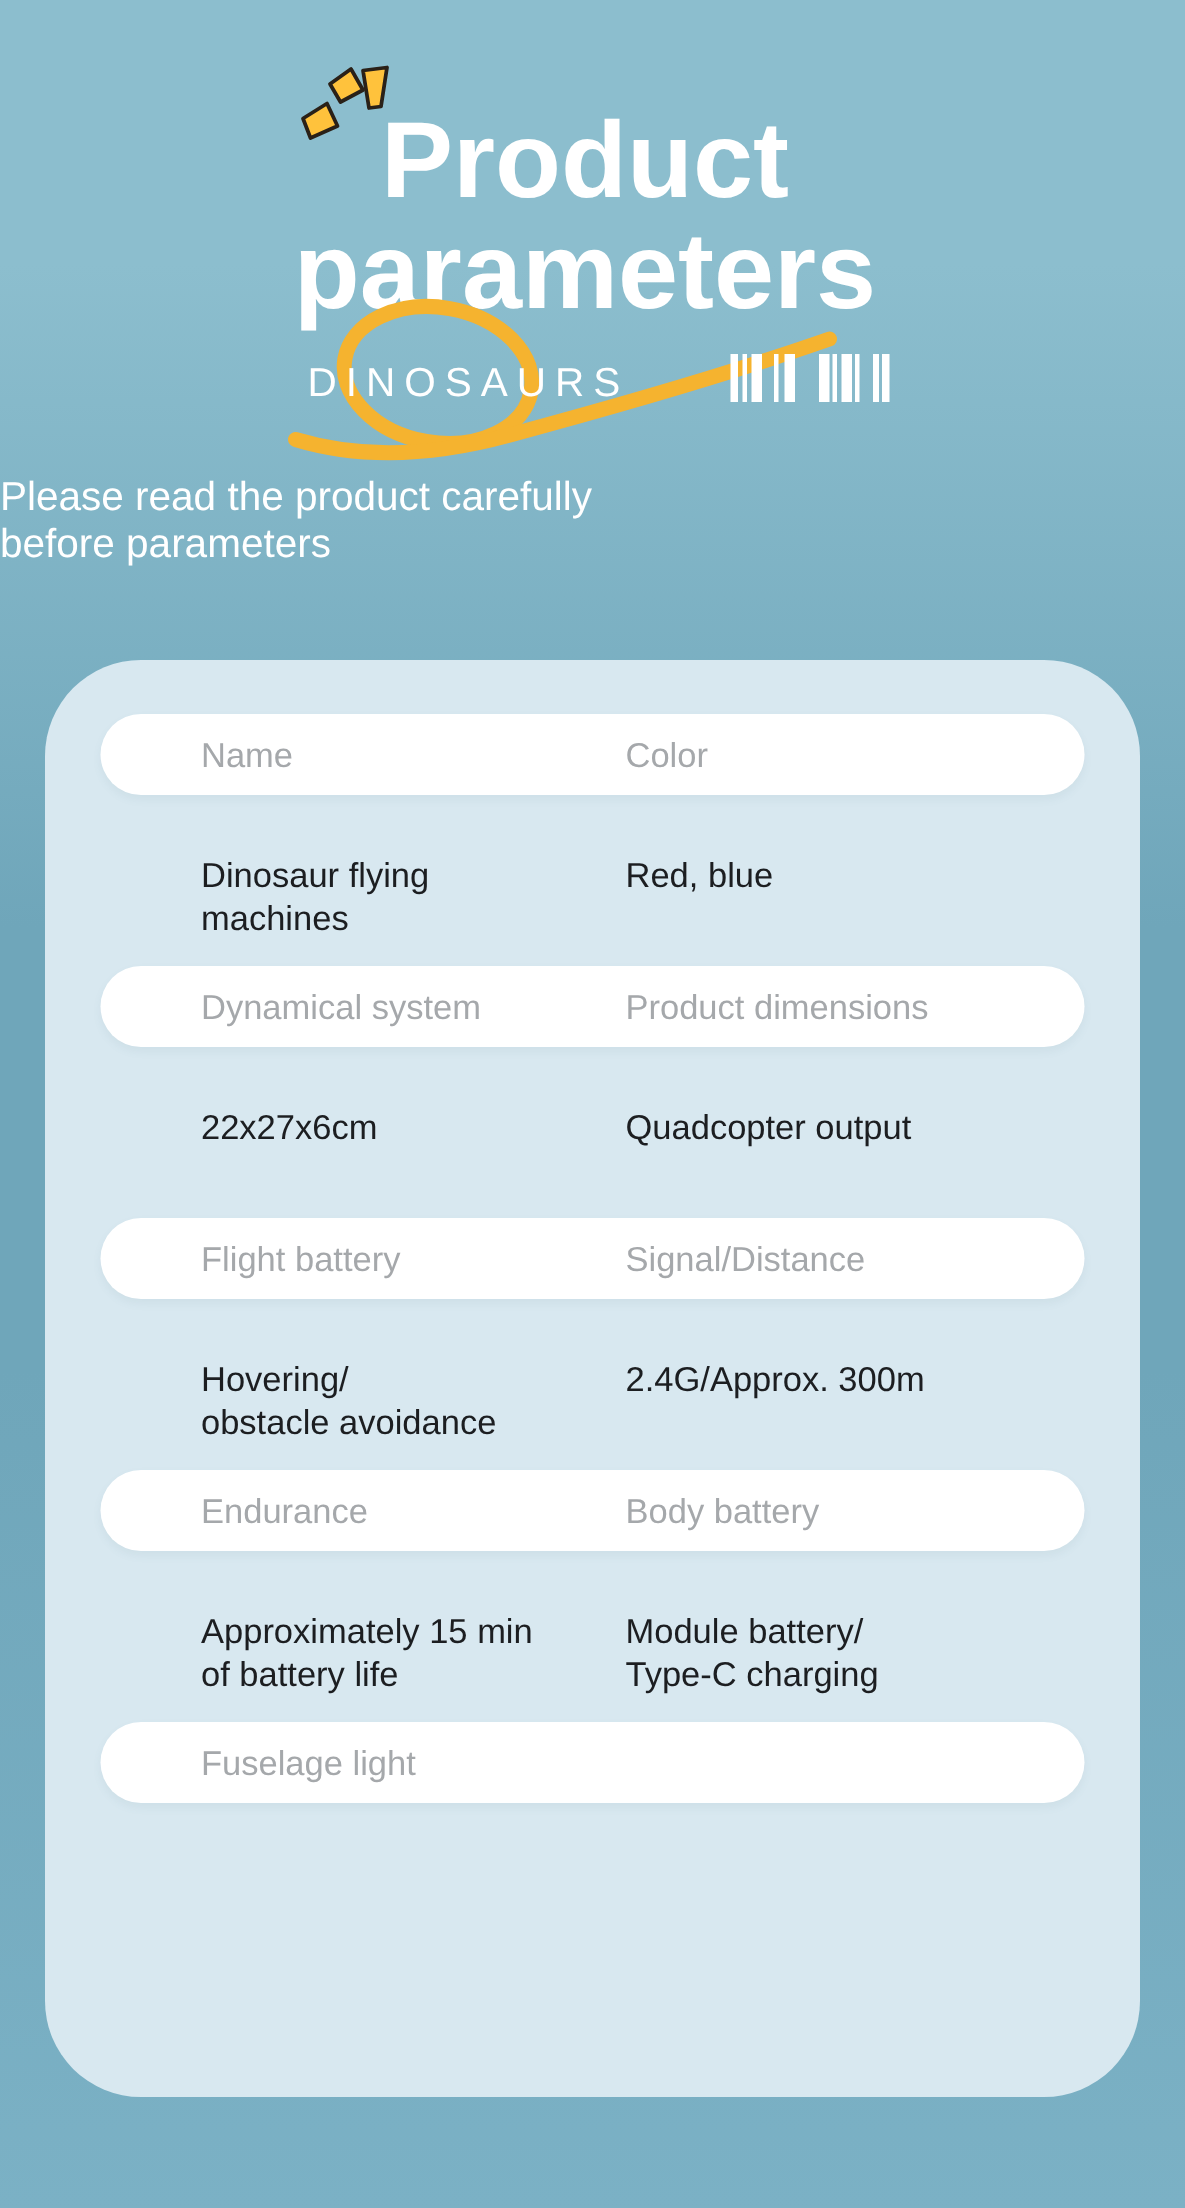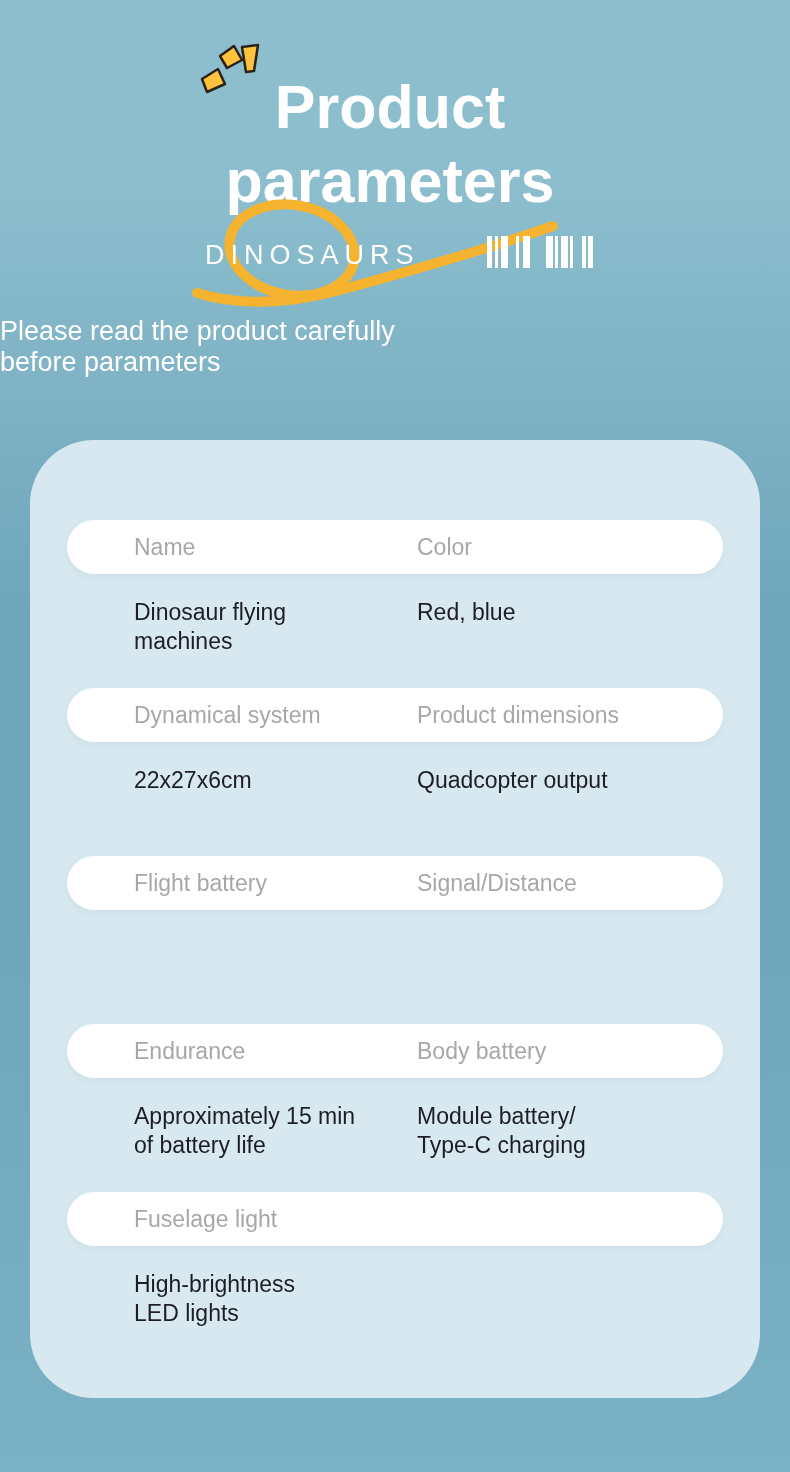--- a/index.html
+++ b/index.html
@@ -14,21 +14,21 @@
       var(--bg-mid, #6FA6BA) 42%,
       var(--bg-mid, #6FA6BA) 62%,
       var(--bg-bottom, #7BB1C5) 100%);
   }
 
   
   .sparkle { position: absolute; left: 190px; top: 35px; width: 90px; height: 70px; }
   .title {
     position: absolute; top: 70px; left: 0; width: 780px;
     text-align: center; color: var(--white, #fff);
-    font-size: 61px; line-height: 74px; font-weight: 700;
+    font-size: 72px; line-height: 74px; font-weight: 700;
     letter-spacing: 0px;
   }
   .swirl { position: absolute; left: 150px; top: 195px; width: 420px; height: 125px; }
   .brand {
     position: absolute; left: 205px; top: 242px;
     color: var(--white, #fff); font-size: 27px; font-weight: 400;
     letter-spacing: 6px; line-height: 27px;
   }
   .barcode {
     position: absolute; left: 487px; top: 236px; height: 32px;
@@ -40,21 +40,21 @@
     text-align: left; color: var(--white, #fff);
     font-size: 27px; line-height: 31px; font-weight: 400;
   }
 
   
   .card {
     position: absolute; left: 30px; top: 440px;
     width: 730px; height: 958px; box-sizing: border-box;
     background: var(--card-bg, #D8E8F0);
     border-radius: 64px;
-    padding-top: 80px;
+    padding-top: 36px;
   }
   .param-row { height: 168px; padding: 0 37px; box-sizing: border-box; }
   .param-row:last-child { height: auto; }
   .pill {
     height: 54px; box-sizing: border-box;
     background: var(--pill-bg, #ffffff);
     border-radius: 27px;
     display: grid; grid-template-columns: 283px 1fr;
     align-items: center;
     padding-left: 67px;
@@ -62,21 +62,21 @@
     color: var(--header-text, #A5A8AB);
     box-shadow: 0 3px 6px rgba(90, 125, 145, 0.08);
   }
   .values {
     margin-top: 24px;
     display: grid; grid-template-columns: 283px 1fr;
     padding-left: 67px;
     font-size: 23px; line-height: 29px;
     color: var(--value-text, #1C1E21);
   }
-  .values span { white-space: pre-line; }
+  .values span { white-space: pre-line; margin-top: 15px; }
 </style>
 </head>
 <body>
 
 <svg class="sparkle" viewBox="0 0 90 70">
   <g fill="#FFC23C" stroke="#2A2118" stroke-width="2.5" stroke-linejoin="round">
     <polygon points="12,44 28,34 35,49 17,57"></polygon>
     <polygon points="30,21 44,11 52,25 37,33"></polygon>
     <polygon points="52,12 68,10 64,36 56,37"></polygon>
   </g>
@@ -136,20 +136,25 @@
       <span>22x27x6cm</span>
       <span>Quadcopter output</span>
     </div>
   </div>
 
   <div class="param-row">
     <div class="pill">
       <span>Flight battery</span>
       <span>Signal/Distance</span>
     </div>
+    <div class="values">
+      <span>Hovering/
+obstacle avoidance</span>
+      <span>2.4G/Approx. 300m</span>
+    </div>
   </div>
 
   <div class="param-row">
     <div class="pill">
       <span>Endurance</span>
       <span>Body battery</span>
     </div>
     <div class="values">
       <span>Approximately 15 min
 of battery life</span>
@@ -157,19 +162,17 @@
 Type-C charging</span>
     </div>
   </div>
 
   <div class="param-row">
     <div class="pill">
       <span>Fuselage light</span>
       <span></span>
     </div>
     <div class="values">
-      <span>High-brightness
-LED lights</span>
       <span></span>
     </div>
   </div>
 
 </div>
 
 </body></html>

